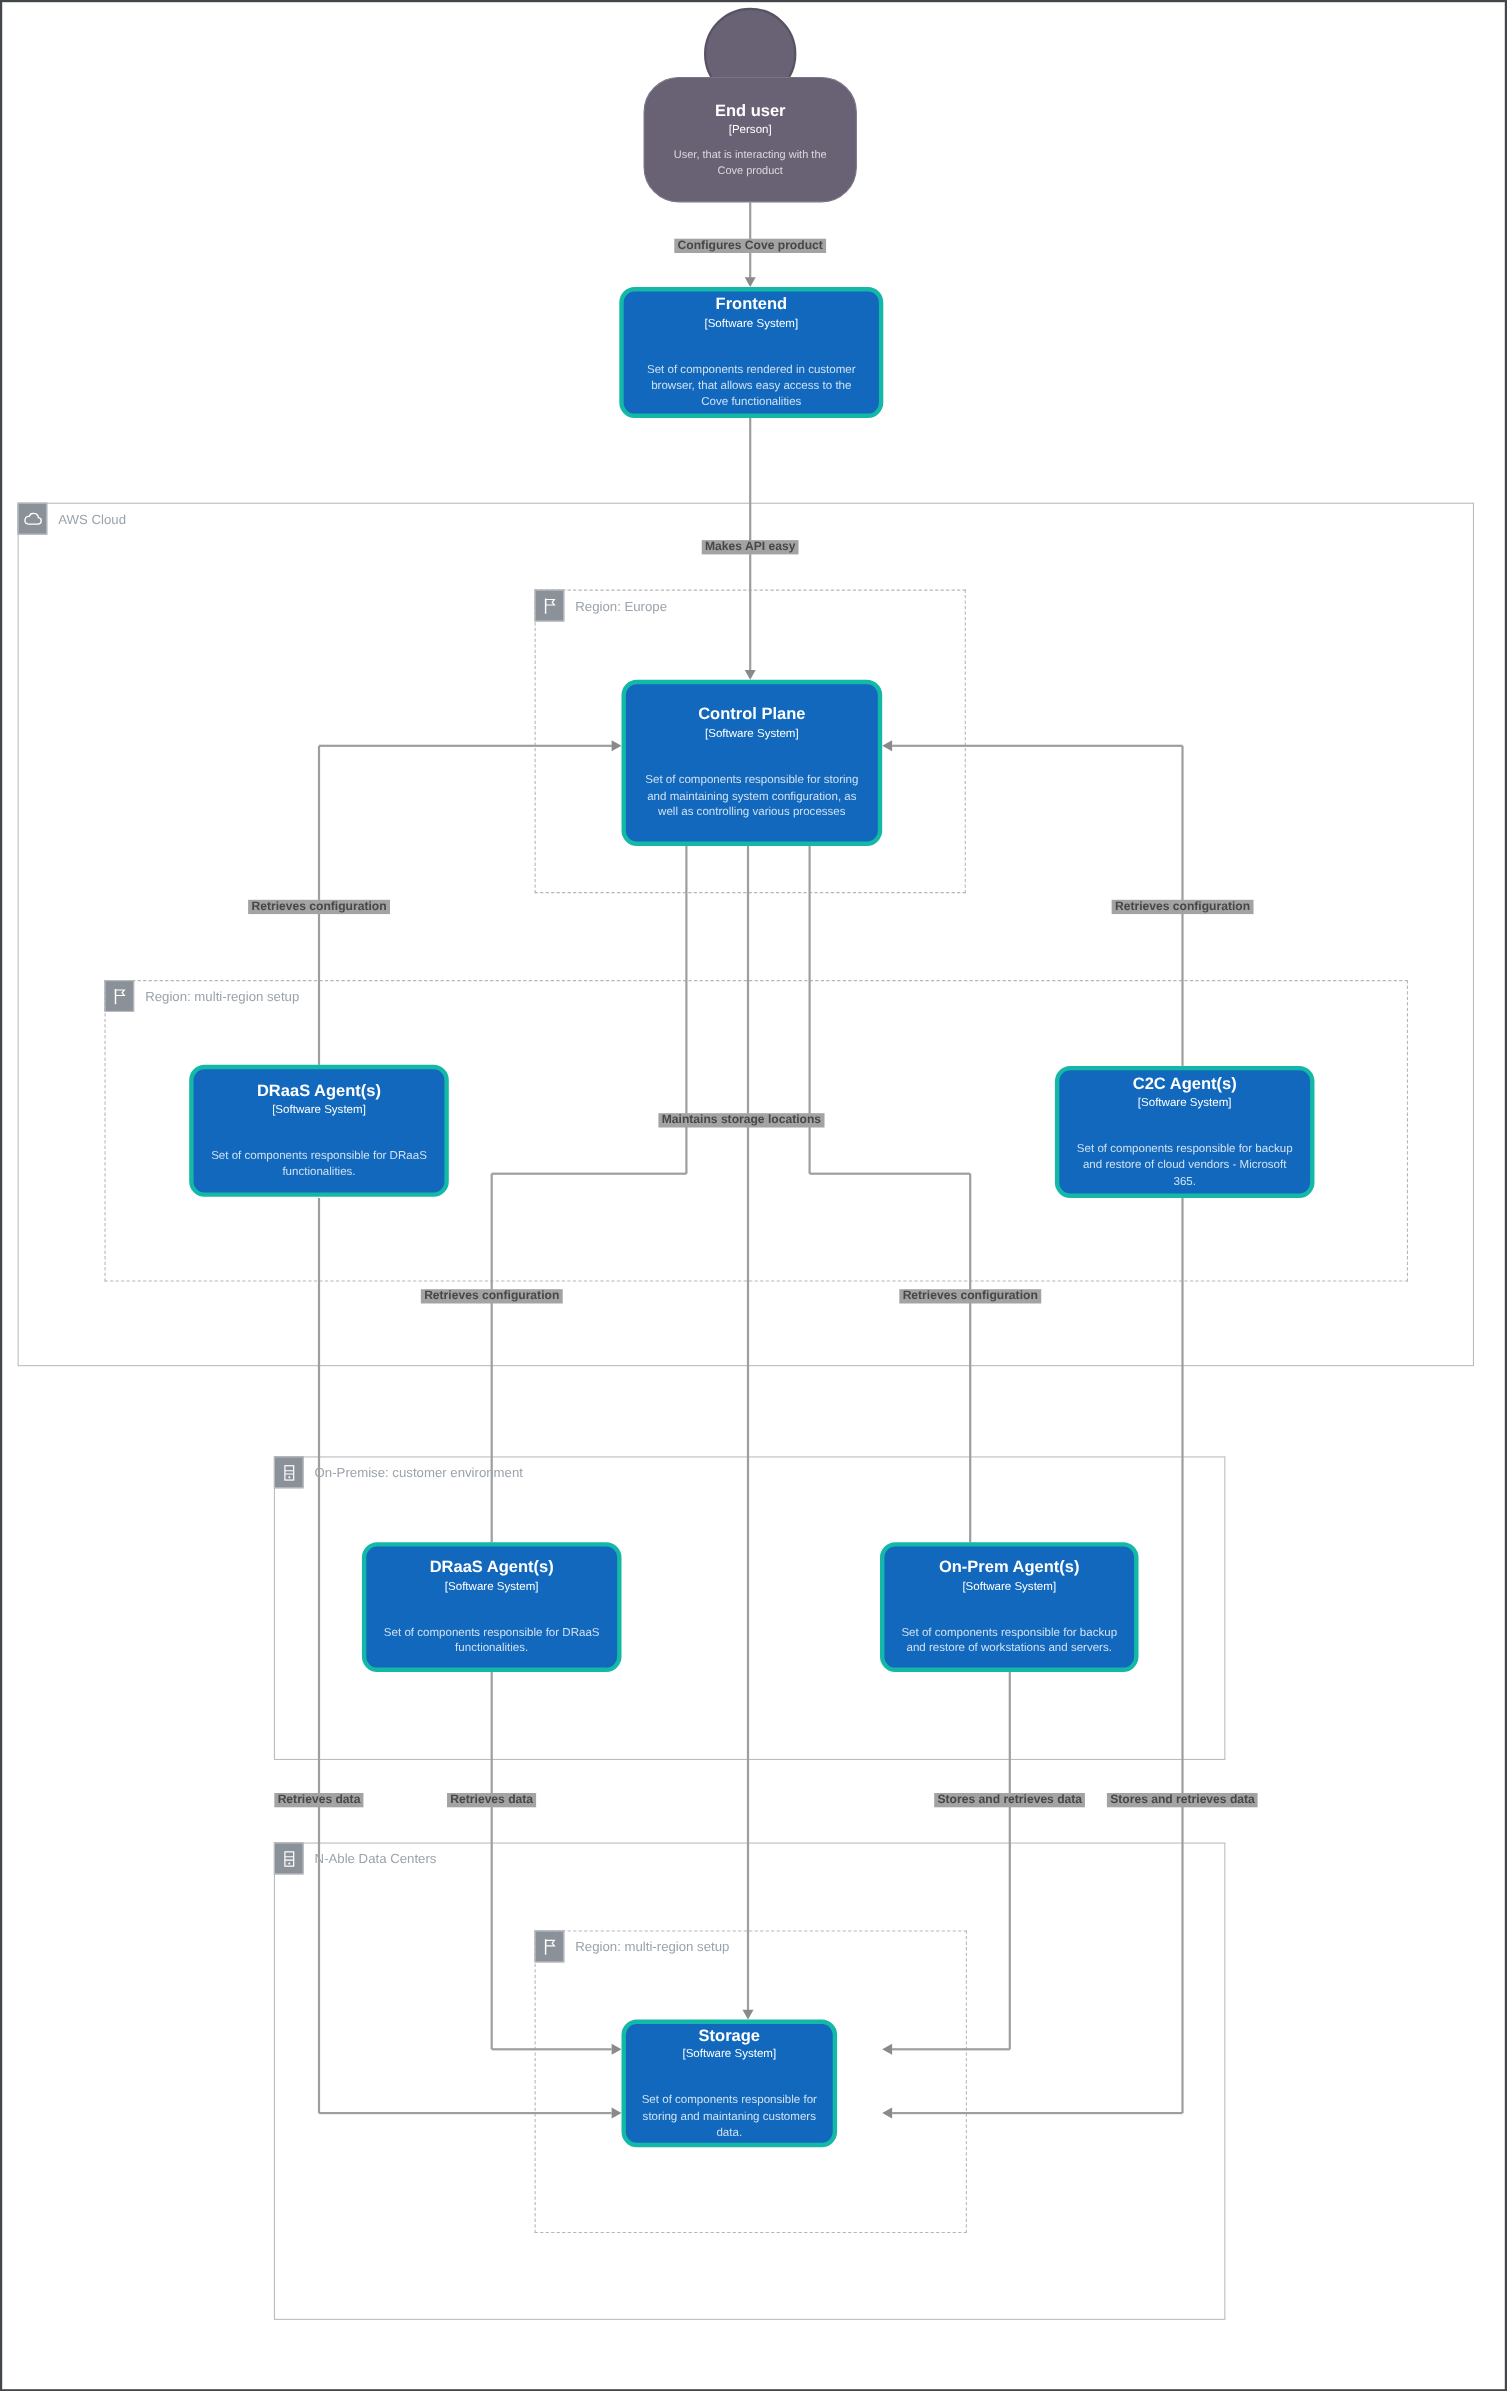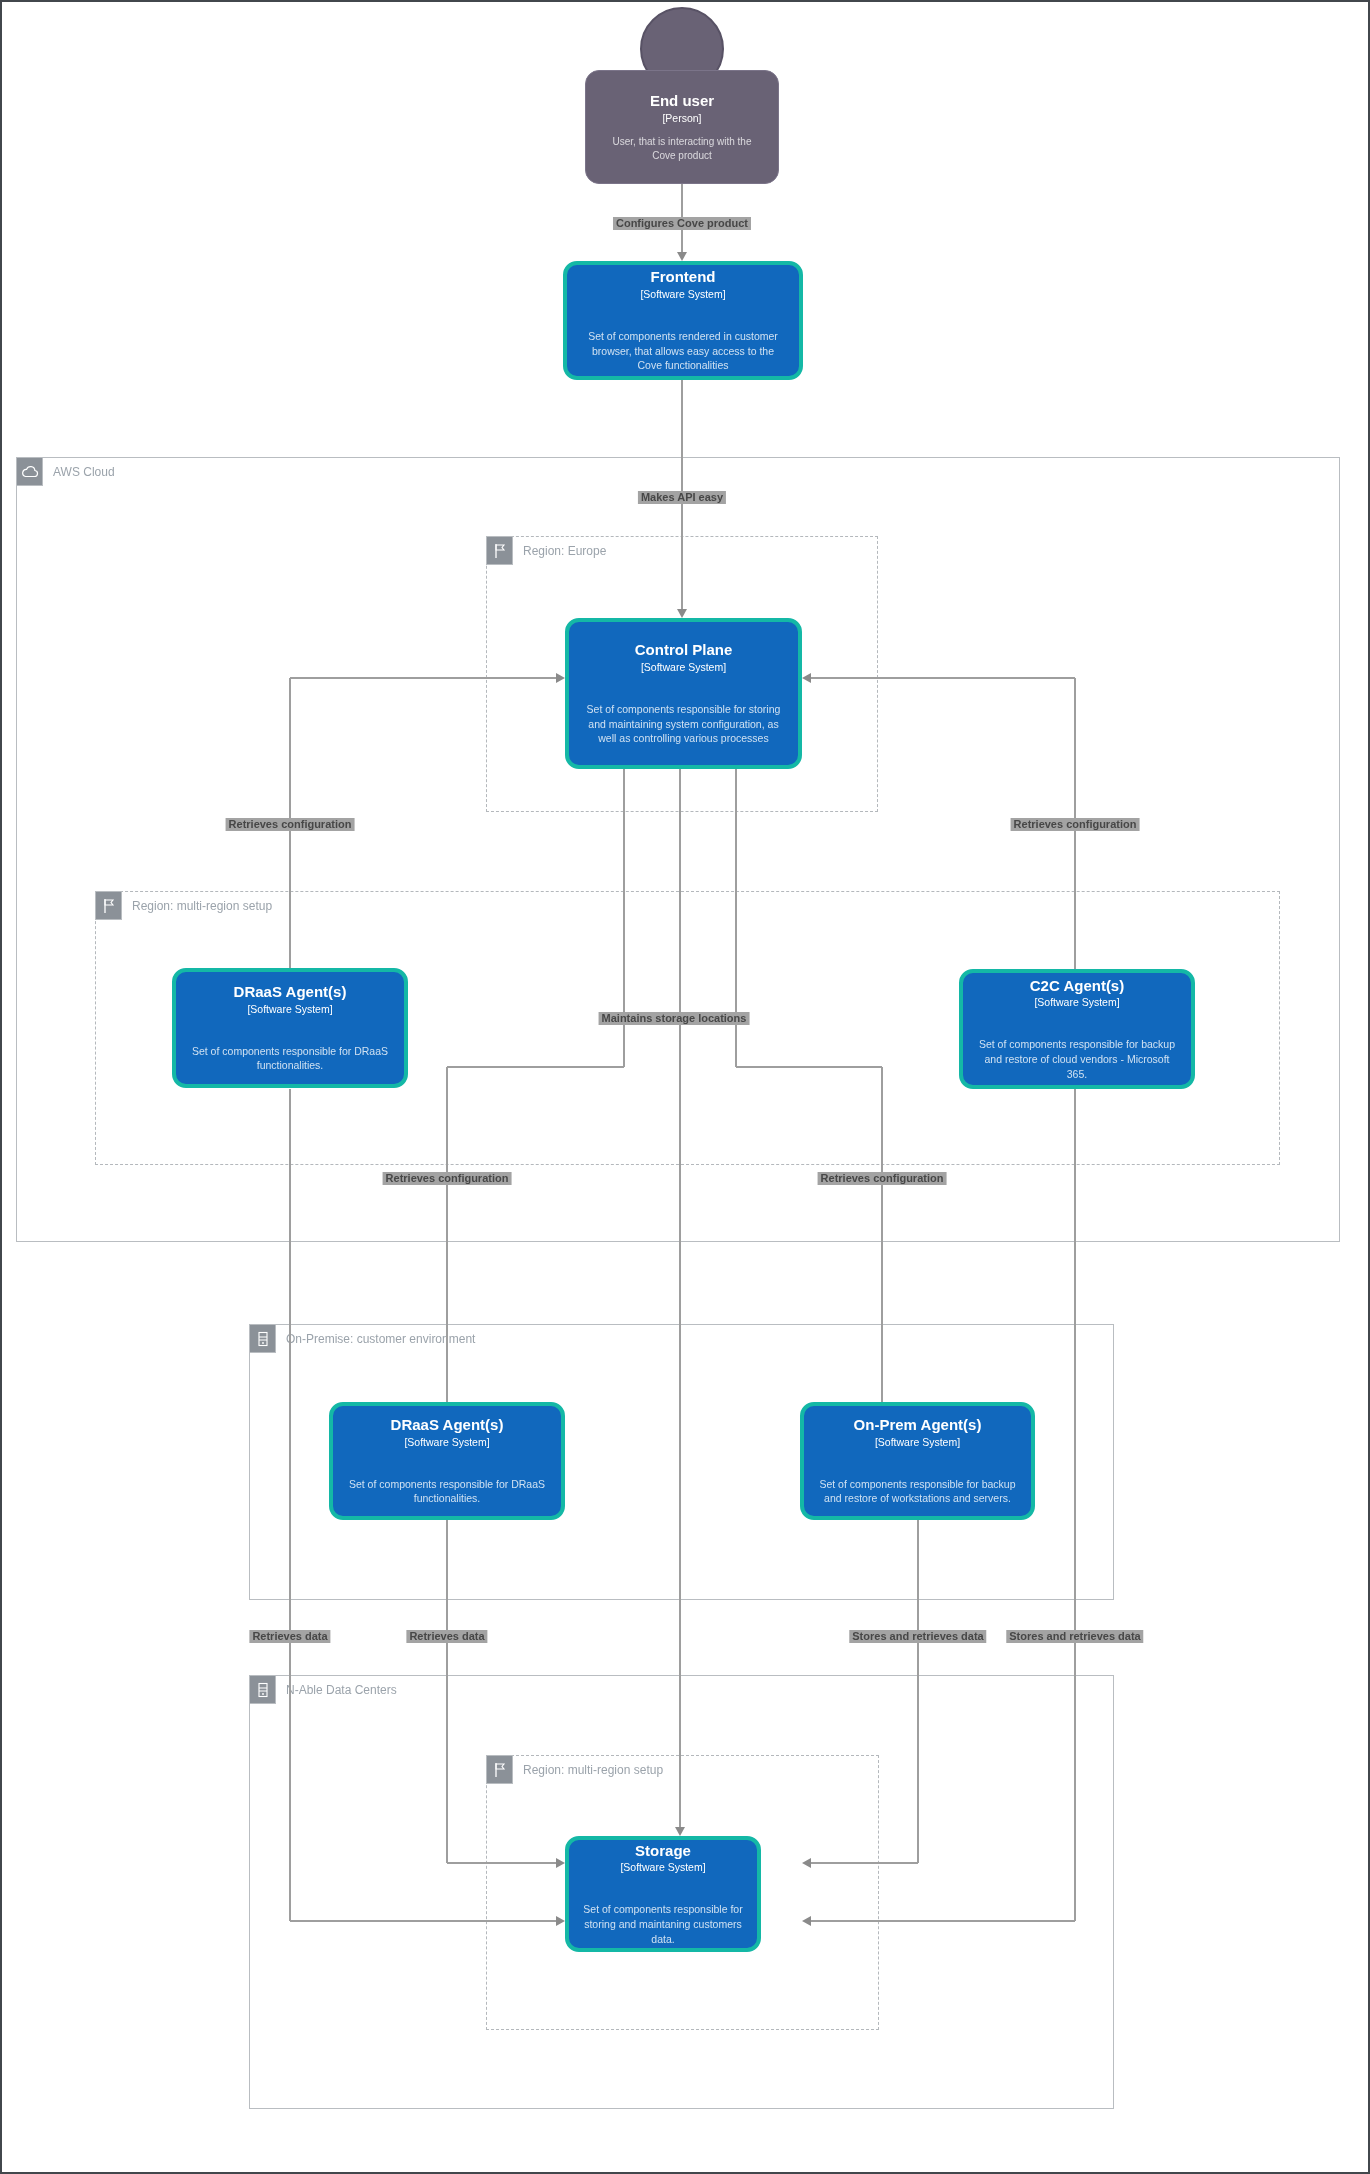--- a/index.html
+++ b/index.html
@@ -30,21 +30,21 @@
   
   .node{position:absolute;background:#1168bd;border:4px solid #14b8a6;border-radius:14px;
         color:#fff;box-sizing:border-box;display:flex;flex-direction:column;align-items:center;
         justify-content:center;padding:10px 14px;text-align:center;z-index:4;}
   .node .t{font-size:15px;font-weight:bold;line-height:1.25;}
   .node .s{font-size:10.5px;margin-top:1px;}
   .node .d{font-size:10.5px;margin-top:29px;color:rgba(255,255,255,0.8);line-height:1.4;}
   
   .person-head{position:absolute;width:84px;height:84px;border-radius:50%;background:#696275;
                border:2px solid #585265;box-sizing:border-box;z-index:4;}
-  .person-body{position:absolute;background:#696275;border:1px solid #7b7489;border-radius:14px;
+  .person-body{position:absolute;background:#696275;border:1px solid #7b7489;border-radius:32px;
                color:#fff;box-sizing:border-box;display:flex;flex-direction:column;align-items:center;
                justify-content:center;padding:8px 16px;text-align:center;z-index:5;}
   .person-body .t{font-size:15px;font-weight:bold;}
   .person-body .s{font-size:10.5px;margin-top:3px;}
   .person-body .d{font-size:10px;margin-top:11px;color:rgba(255,255,255,0.75);line-height:1.4;}
   .icon-svg{display:block;}
 </style>
 </head>
 <body>
 

